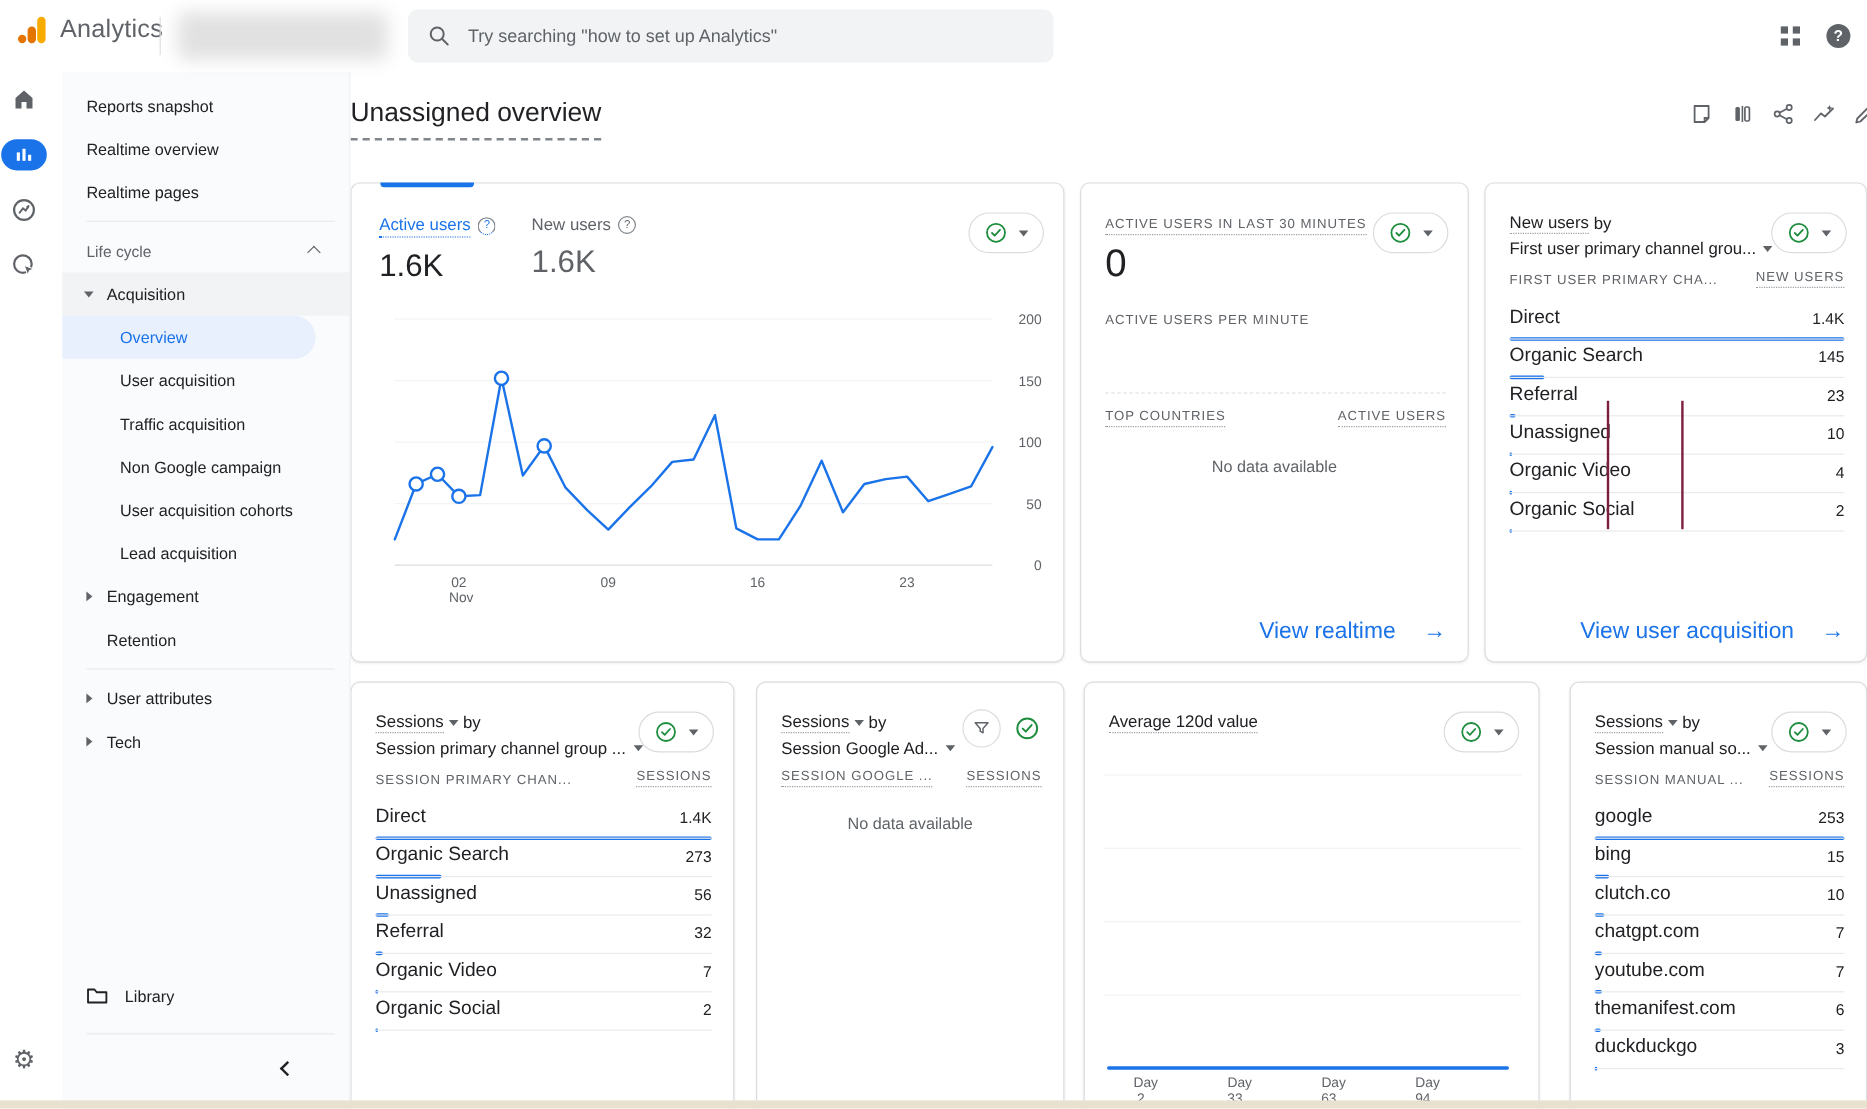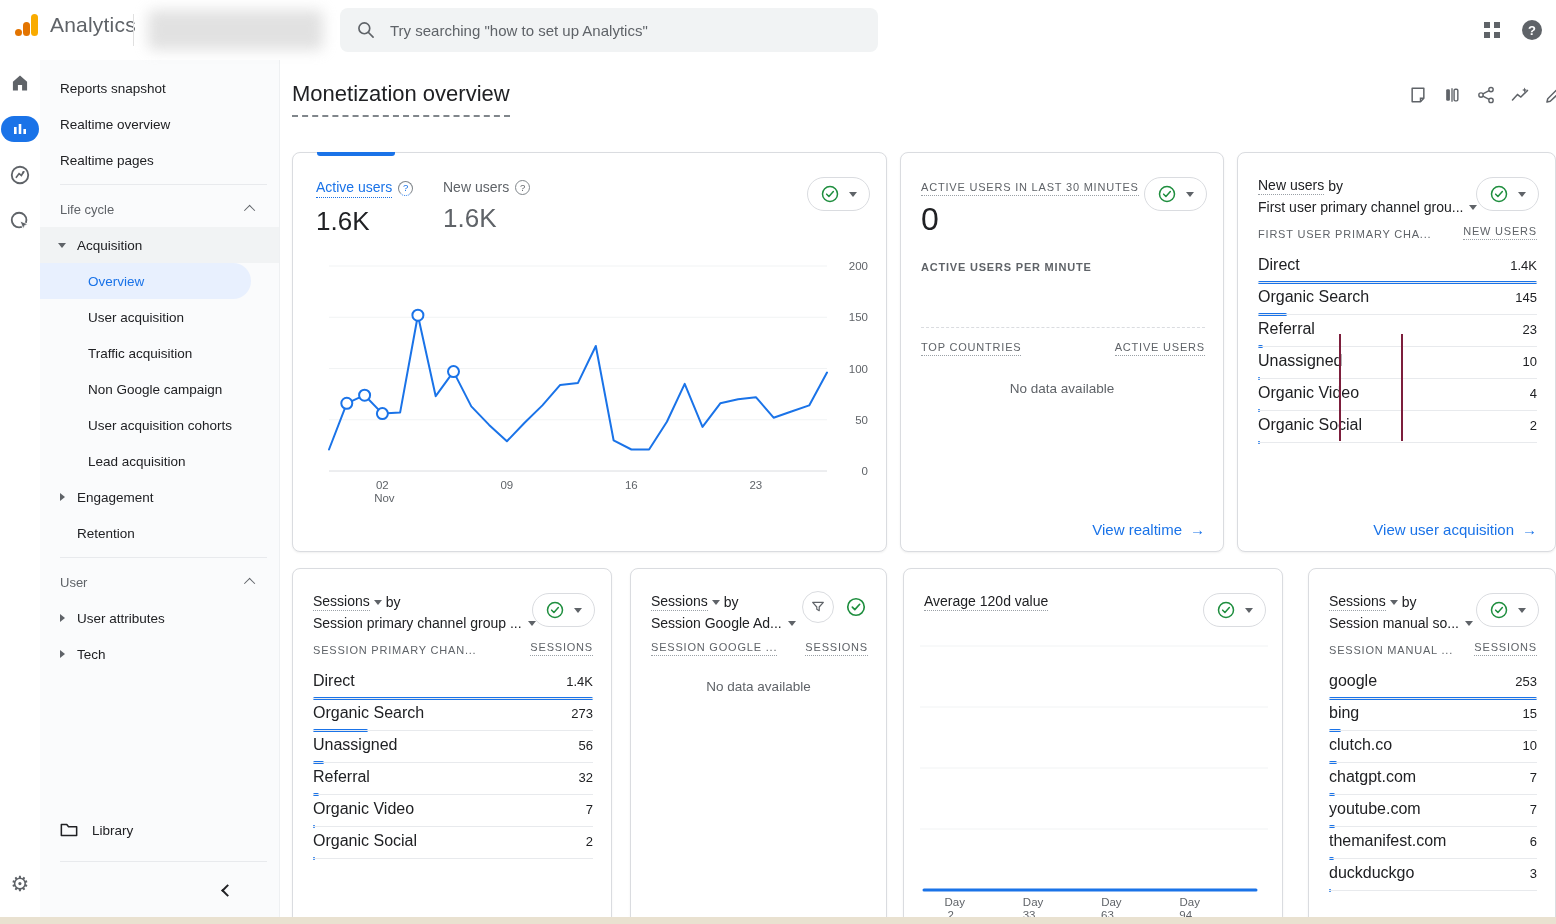--- a/index.html
+++ b/index.html
@@ -19,21 +19,21 @@
   .grid4 { width:16px; height:16px; display:grid; grid-template-columns:6px 6px; grid-template-rows:6px 6px; gap:4px; }
   .grid4 span { background:#5f6368; }
 
   
   .rail { position:absolute; left:0; top:60px; width:40px; bottom:0; background:#fff; z-index:15; }
   .rail-item { width:40px; height:46px; display:flex; align-items:center; justify-content:center; }
   .rail-pill { width:38px; height:26px; border-radius:13px; background:#1a73e8; display:flex; align-items:center; justify-content:center; }
   .rail-gear { position:absolute; bottom:28px; left:0; width:40px; text-align:center; font-size:21px; color:#5f6368; }
 
   
-  .sidebar { position:absolute; left:40px; top:60px; width:240px; bottom:0; background:#fafbfc; border-right:1px solid #eef0f2; z-index:10; padding-top:10px; }
+  .sidebar { position:absolute; left:52px; top:60px; width:240px; bottom:0; background:#fafbfc; border-right:1px solid #eef0f2; z-index:10; padding-top:10px; }
   .sb-row { height:36px; display:flex; align-items:center; padding-left:20px; font-size:13.5px; color:#202124; cursor:pointer; position:relative; }
   .sb-row.sel-gray { background:#f1f3f4; }
   .sb-row.child { padding-left:48px; }
   .sb-row.sel-blue { background:#e8f0fe; color:#1a73e8; border-radius:0 18px 18px 0; margin-right:28px; }
   .sb-section { height:36px; display:flex; align-items:center; justify-content:space-between; padding:0 24px 0 20px; font-size:13px; color:#5f6368; cursor:pointer; }
   .sb-div { height:1px; background:#e8eaed; margin:6px 12px 6px 20px; }
   .caret-r { width:0; height:0; border-left:5px solid #5f6368; border-top:4px solid transparent; border-bottom:4px solid transparent; margin-right:12px; margin-left:-17px; }
   .caret-d { width:0; height:0; border-top:5px solid #5f6368; border-left:4px solid transparent; border-right:4px solid transparent; margin-right:11px; margin-left:-19px; }
   .chev-up { width:8px; height:8px; border-left:1.6px solid #5f6368; border-top:1.6px solid #5f6368; transform:rotate(45deg) translateY(2px); }
   .sb-library { position:absolute; left:0; top:752px; width:100%; height:36px; display:flex; align-items:center; gap:14px; padding-left:20px; font-size:13.5px; cursor:pointer; }
@@ -68,21 +68,21 @@
   .pill { position:absolute; right:16px; top:24px; height:34px; border:1px solid #dadce0; border-radius:18px; display:flex; align-items:center; gap:9px; padding:0 12px; cursor:pointer; background:#fff; }
   .caret-dd { width:0; height:0; border-top:5px solid #5f6368; border-left:4.5px solid transparent; border-right:4.5px solid transparent; }
 
   .ytick, .xtick { font-size:11.5px; fill:#5f6368; font-family:"Liberation Sans",sans-serif; }
 
   .ovl-label { font-size:11px; letter-spacing:.8px; color:#5f6368; }
   .dotted { border-bottom:1px dotted #9aa0a6; padding-bottom:2px; }
   .big-zero { font-size:32px; color:#202124; }
   .dash-rule { border-top:1px dashed #dadce0; }
   .empty-msg { font-size:13.5px; color:#5f6368; text-align:center; }
-  .card-link { position:absolute; right:18px; bottom:13px; font-size:15px; color:#1a73e8; cursor:pointer; display:flex; gap:8px; align-items:center; }
+  .card-link { position:absolute; right:18px; bottom:13px; font-size:19px; color:#1a73e8; cursor:pointer; display:flex; gap:23px; align-items:center; }
 
   .ttl { position:absolute; left:20px; top:24px; font-size:14px; color:#202124; display:flex; align-items:center; gap:4px; }
   .ttl .metric-word { border-bottom:1px dotted #9aa0a6; padding-bottom:1px; }
   .ttl2 { position:absolute; left:20px; top:46px; font-size:14px; color:#202124; display:flex; align-items:center; gap:6px; }
   .thead { position:absolute; left:20px; right:18px; top:72px; display:flex; justify-content:space-between; align-items:flex-end; }
   .tbl { position:absolute; left:20px; right:18px; top:96px; }
   .trow { height:32px; position:relative; }
   .tline { display:flex; justify-content:space-between; align-items:center; padding-top:7px; }
   .tlabel { font-size:16px; color:#202124; }
   .tvalue { font-size:13px; color:#202124; }
@@ -207,24 +207,20 @@
       <span>Lead acquisition</span>
     </div>
   <div class="sb-row" style="padding-left:37px;">
     <span class="caret-r"></span>
     <span>Engagement</span>
   </div>
   <div class="sb-row" style="padding-left:37px;">
       <span>Retention</span>
     </div>
   <div class="sb-div"></div>
-  <div class="sb-section">
-    <span>User</span>
-    <span class="chev-up"></span>
-  </div>
   <div class="sb-row" style="padding-left:37px;">
     <span class="caret-r"></span>
     <span>User attributes</span>
   </div>
   <div class="sb-row" style="padding-left:37px;">
     <span class="caret-r"></span>
     <span>Tech</span>
   </div>
 
   <div class="sb-library">
@@ -233,21 +229,21 @@
     </svg>
     <span>Library</span>
   </div>
   <div class="sb-footdiv"></div>
   <div class="sb-collapse">
     <span class="chev-left"></span>
   </div>
 </div>
 
 <div class="main">
-  <div class="page-title">Monetization overview</div>
+  <div class="page-title">Unassigned overview</div>
 
   <div class="main-toolbar">
     <div class="tbicon">
       <svg width="20" height="20" viewBox="0 0 24 24">
           <path d="M5 4 h14 v12 l-4 4 H5 Z" fill="none" stroke="#5f6368" stroke-width="1.8" stroke-linejoin="round"></path>
           <path d="M19 16 h-4 v4" fill="none" stroke="#5f6368" stroke-width="1.8"></path>
         </svg>
     </div>
     <div class="tbicon">
       <svg width="20" height="20" viewBox="0 0 24 24">
@@ -329,21 +325,21 @@
   <div class="card c2">
     <div style="position:absolute;left:20px;top:28px;" class="ovl-label dotted">ACTIVE USERS IN LAST 30 MINUTES</div>
     <div style="position:absolute;left:20px;top:48px;" class="big-zero">0</div>
     <div class="pill">
       <svg width="20" height="20" viewBox="0 0 24 24">
         <circle cx="12" cy="12" r="9" fill="none" stroke="#1e8e3e" stroke-width="1.8"></circle>
         <path d="M8 12.2 l2.7 2.7 L16 9" fill="none" stroke="#1e8e3e" stroke-width="1.8" stroke-linecap="round" stroke-linejoin="round"></path>
       </svg>
       <span class="caret-dd"></span>
     </div>
-    <div style="position:absolute;left:20px;top:108px;font-weight:bold;" class="ovl-label">ACTIVE USERS PER MINUTE</div>
+    <div style="position:absolute;left:20px;top:108px;" class="ovl-label">ACTIVE USERS PER MINUTE</div>
     <div class="dash-rule" style="position:absolute;left:20px;right:18px;top:174px;"></div>
     <div style="position:absolute;left:20px;right:18px;top:188px;display:flex;justify-content:space-between;">
       <span class="ovl-label dotted">TOP COUNTRIES</span>
       <span class="ovl-label dotted">ACTIVE USERS</span>
     </div>
     <div class="empty-msg" style="position:absolute;left:0;right:0;top:228px;">No data available</div>
     <div class="card-link">
       <span>View realtime</span>
         <span>→</span>
     </div>

